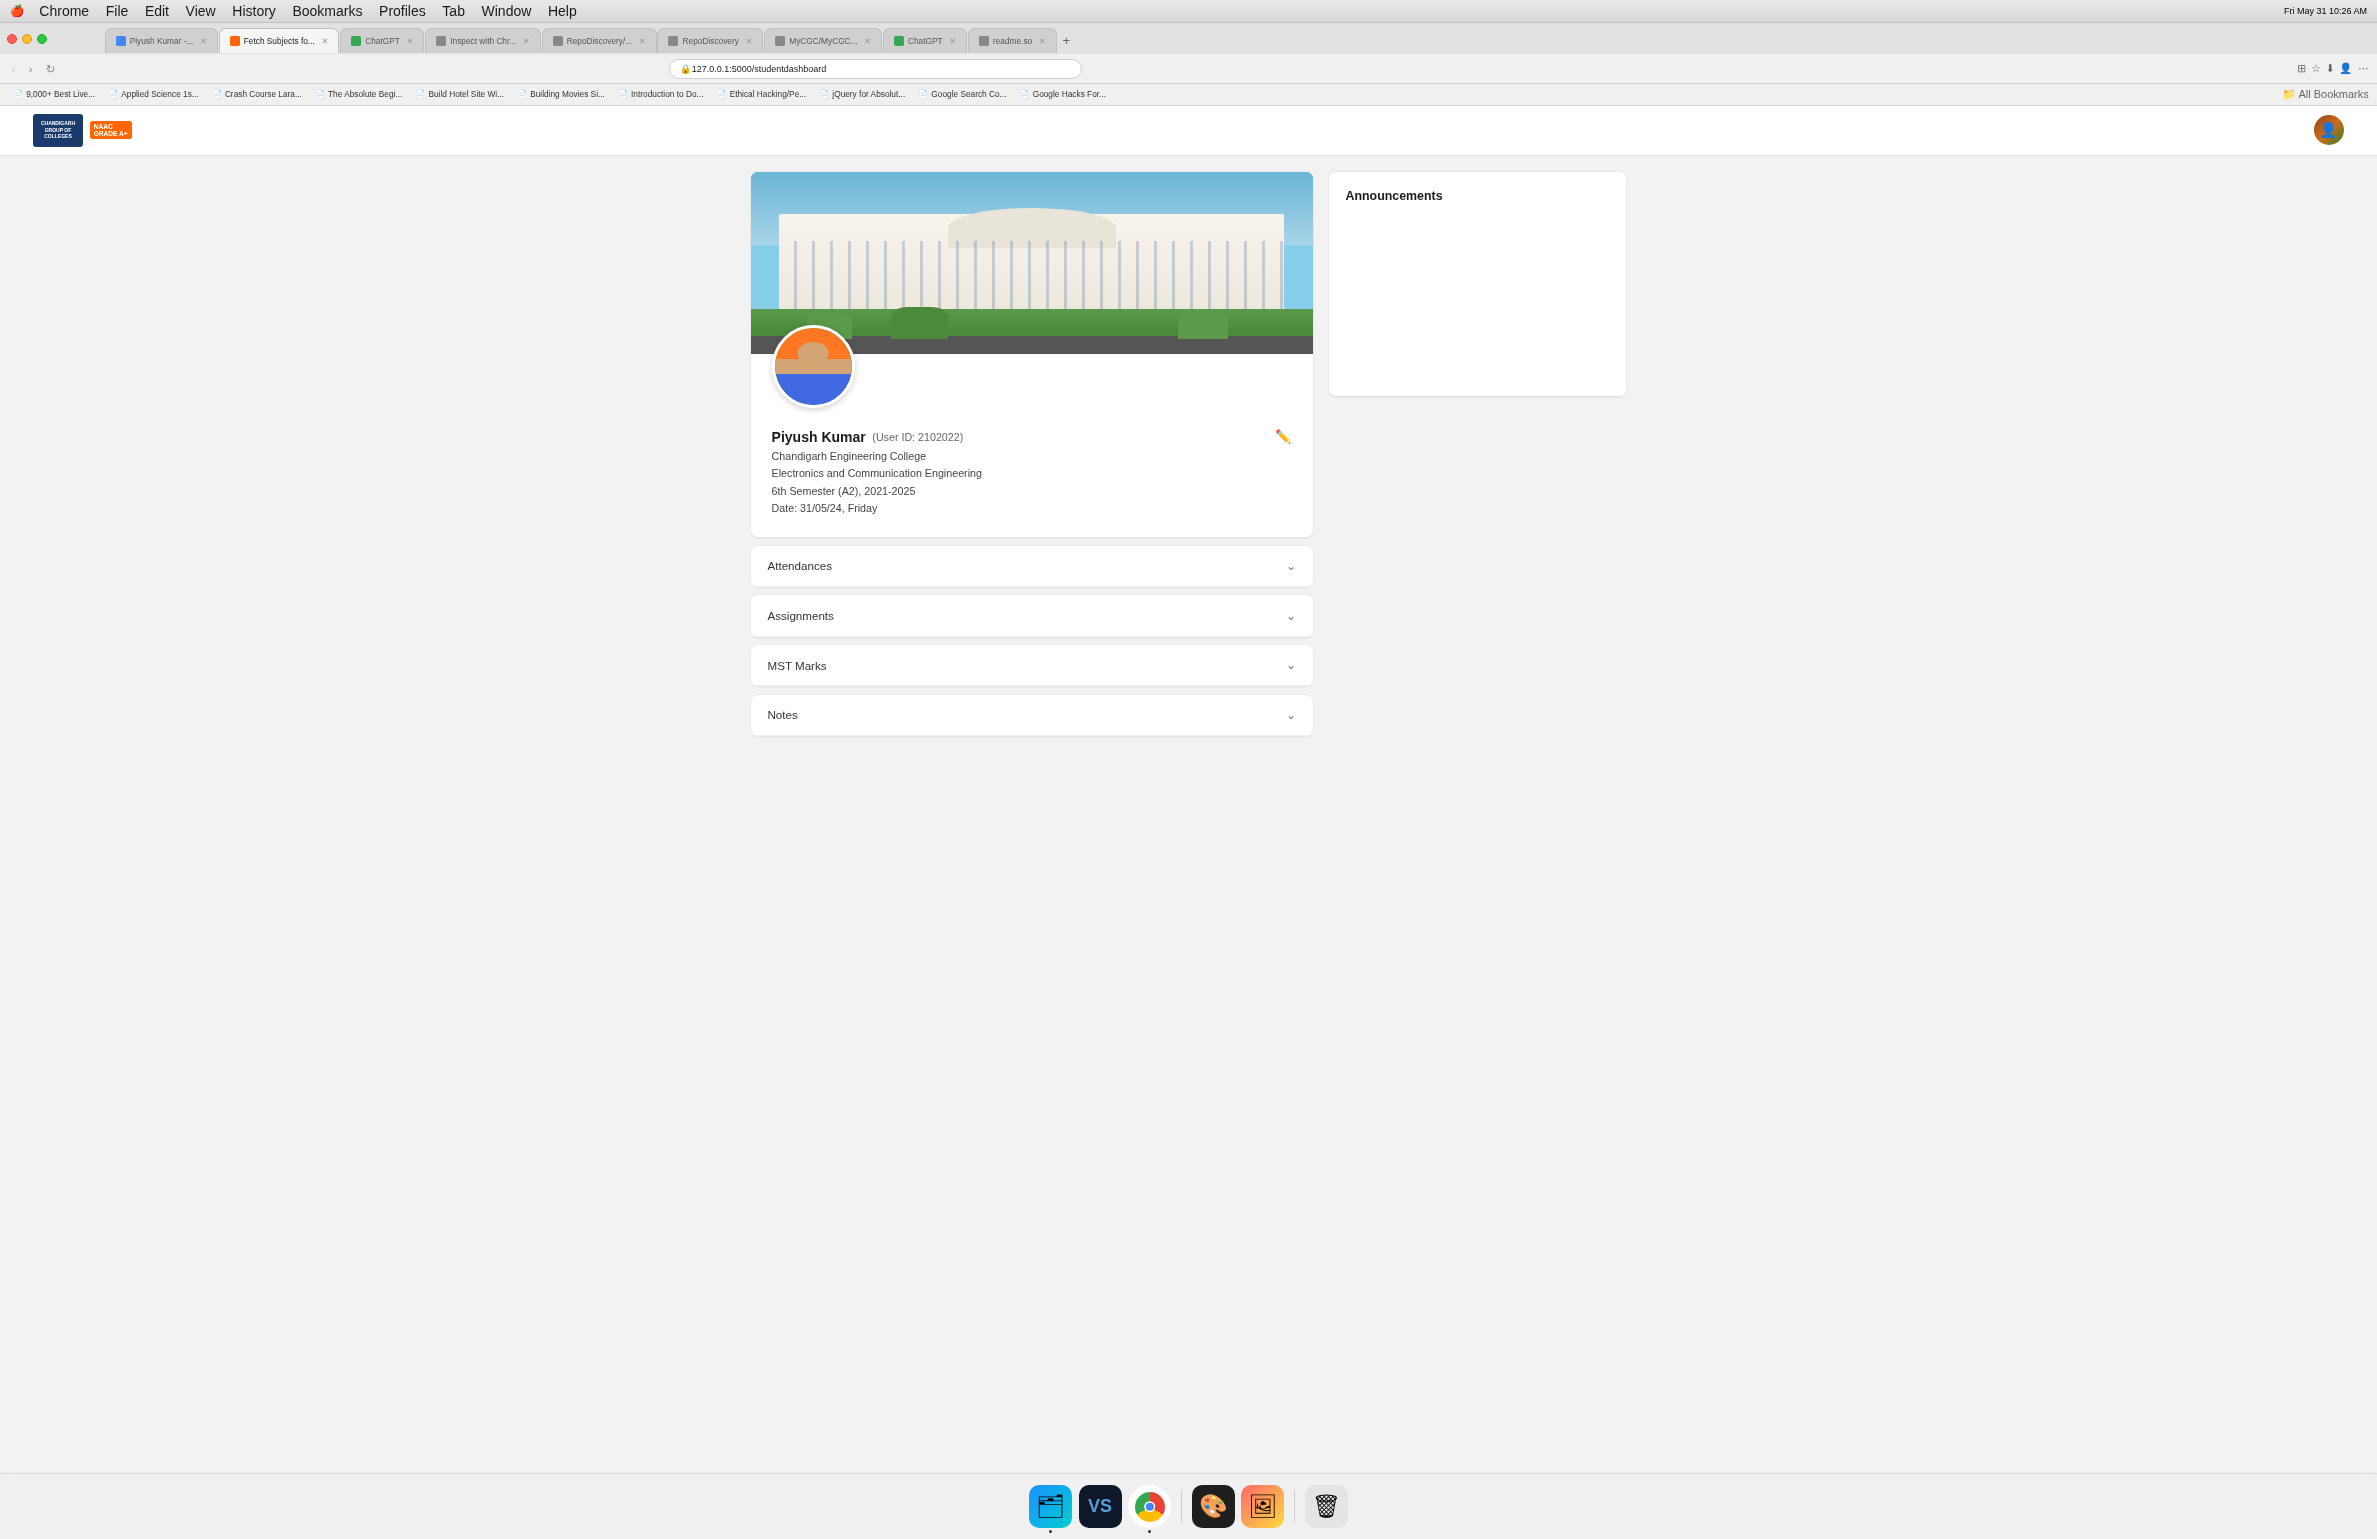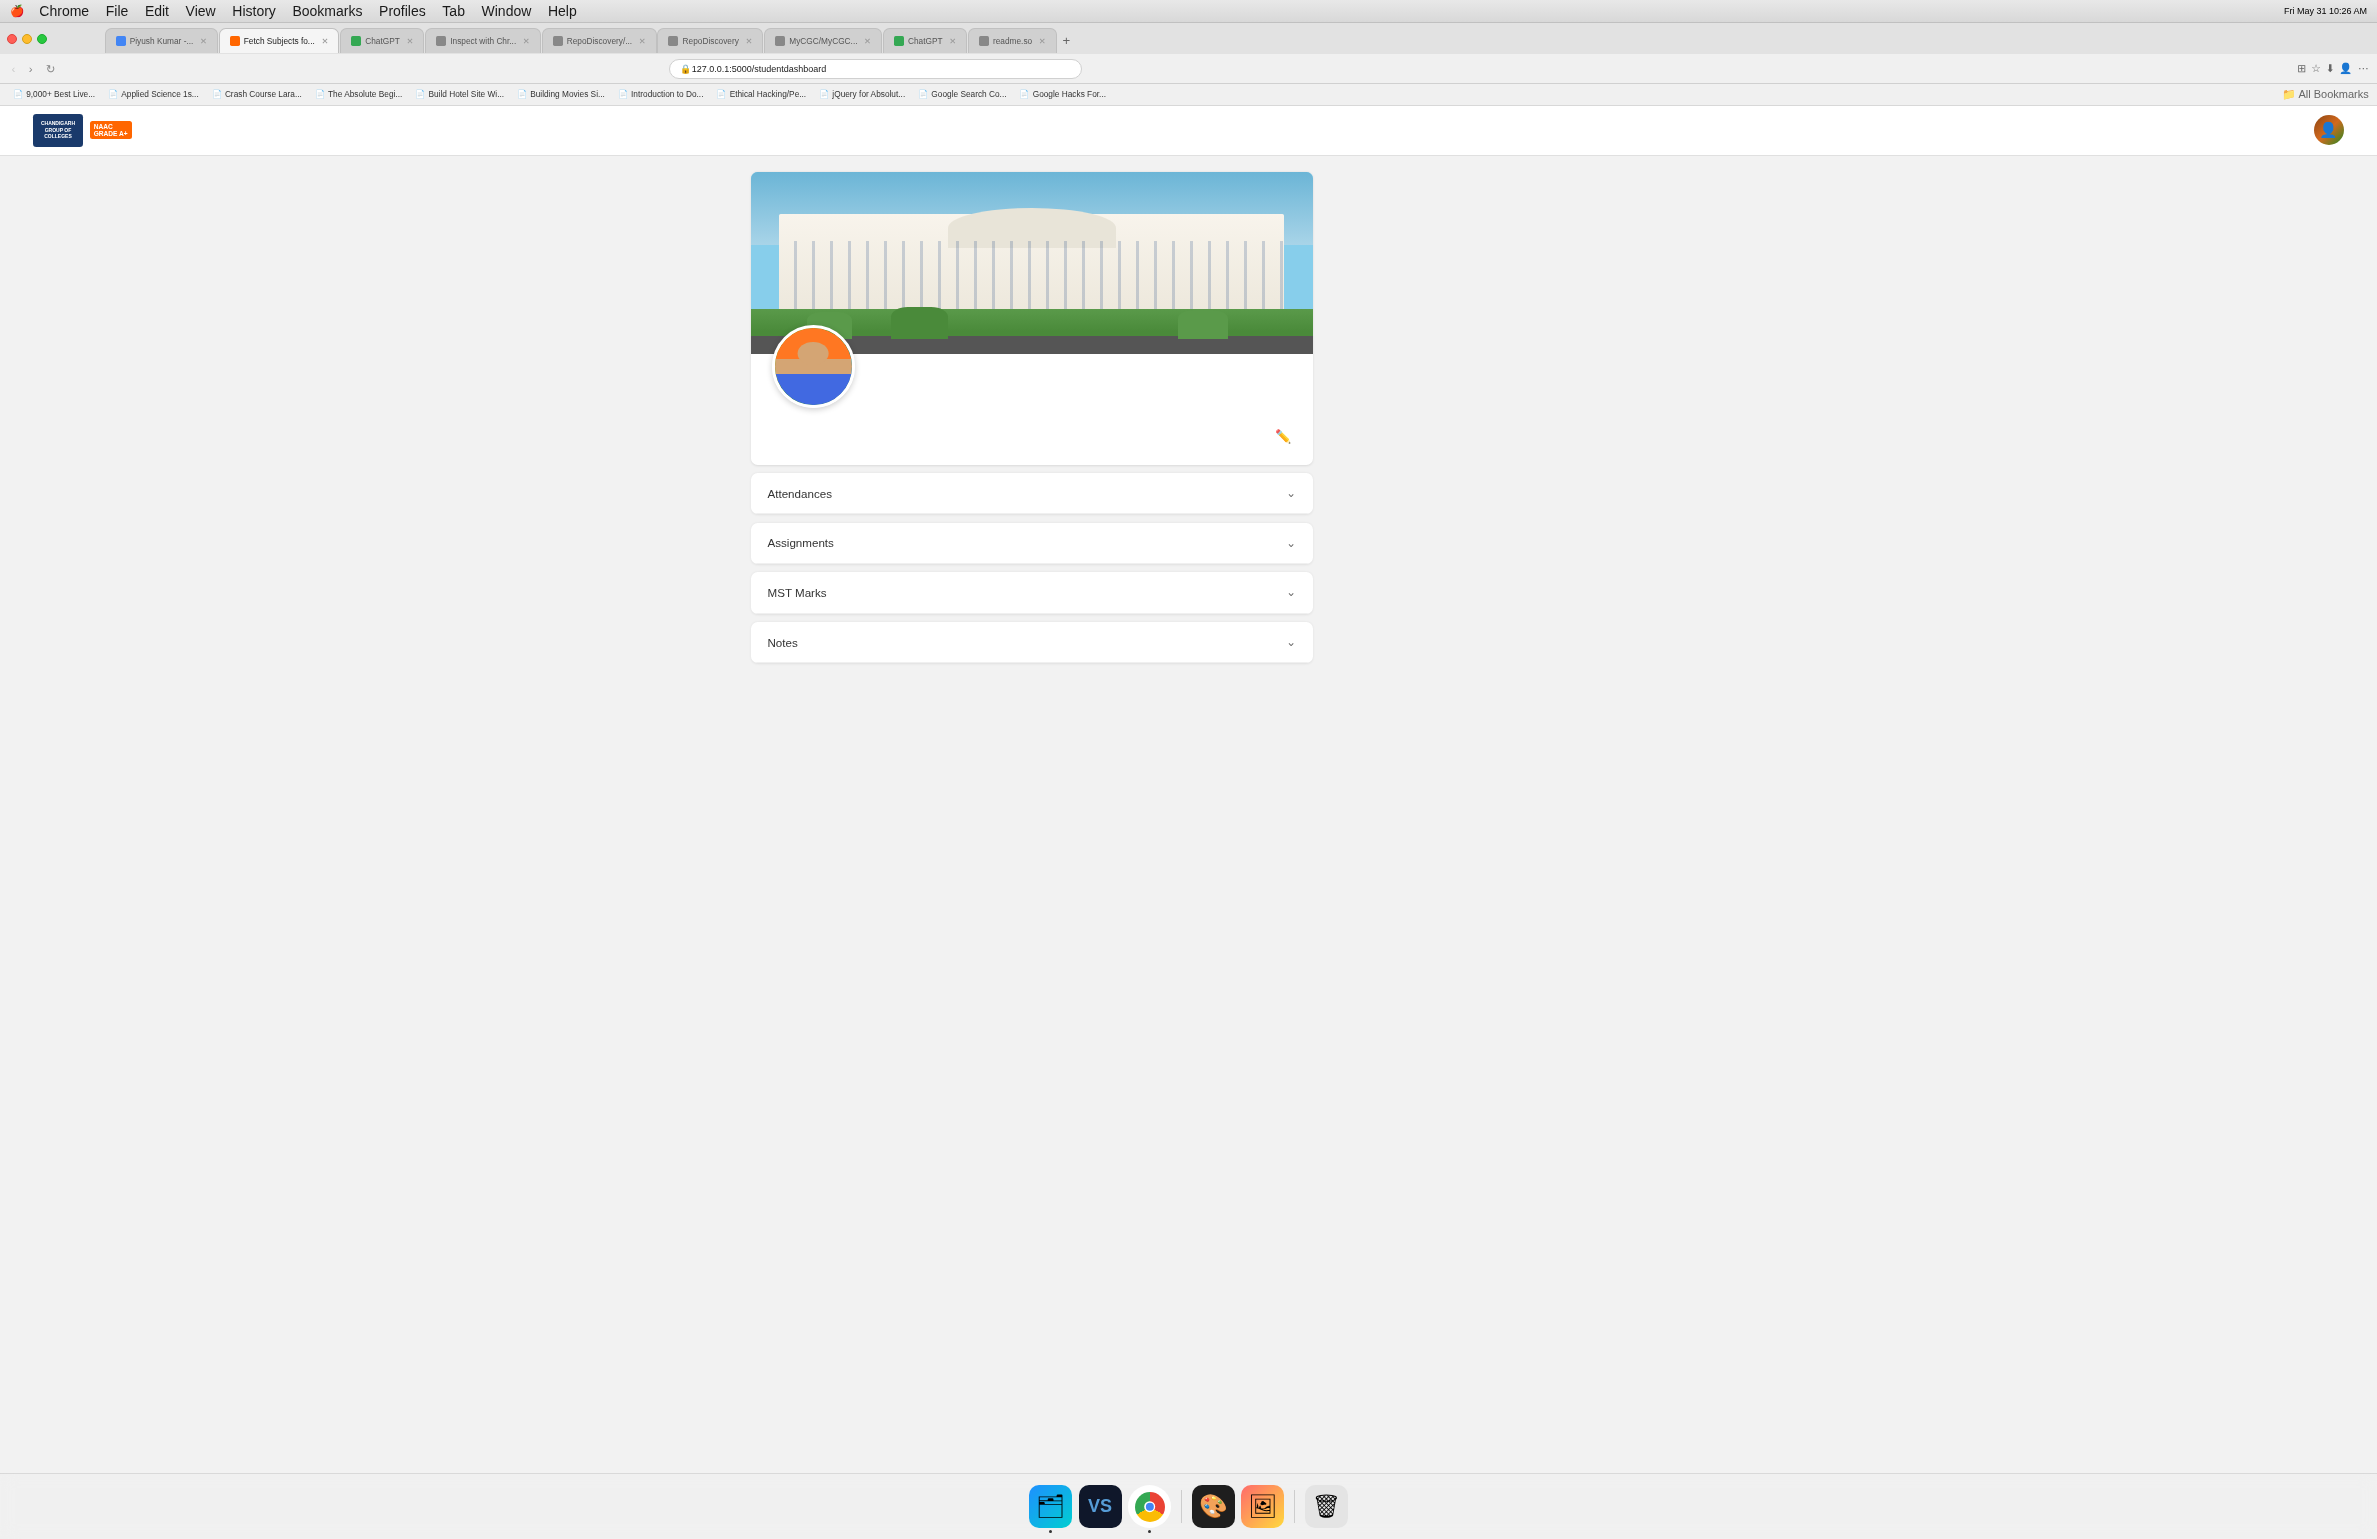--- a/index.html
+++ b/index.html
@@ -467,20 +467,30 @@
           <div class="profile-avatar">
 
             <div style="width:100%;height:100%;background:linear-gradient(180deg,#ff7722 0%,#ff7722 40%,#d4a574 40%,#d4a574 60%,#4169E1 60%,#4169E1 100%);position:relative;border-radius:50%;overflow:hidden;">
               <div style="position:absolute;top:18%;left:50%;transform:translateX(-50%);width:40%;height:30%;background:#d4a574;border-radius:50%;"></div>
             </div>
           </div>
         </div>
 
         <div class="profile-info">
           <div style="display:flex;align-items:flex-start;justify-content:space-between;">
+            <div>
+              <div class="profile-name">
+                <span style="font-weight:600;">Piyush Kumar</span>
+                <span class="user-id">(User ID: 2102022)</span>
+              </div>
+              <div class="profile-detail">Chandigarh Engineering College</div>
+              <div class="profile-detail">Electronics and Communication Engineering</div>
+              <div class="profile-detail">6th Semester (A2), 2021-2025</div>
+              <div class="profile-detail">Date: 31/05/24, Friday</div>
+            </div>
             <span class="edit-icon">✏️</span>
           </div>
         </div>
       </div>
 
       <div class="section-card">
         <div class="section-header">
           <span class="section-title">Attendances</span>
           <span class="chevron">⌄</span>
         </div>
@@ -501,20 +511,27 @@
       </div>
 
       <div class="section-card">
         <div class="section-header">
           <span class="section-title">Notes</span>
           <span class="chevron">⌄</span>
         </div>
       </div>
     </div>
 
+    <div>
+      <div class="announcements-card">
+        <div class="announcements-title">Announcements</div>
+
+        <div style="min-height:165px;"></div>
+      </div>
+    </div>
   </div>
 </div>
 
 <div class="mac-dock">
   <div class="dock-item" style="background:linear-gradient(135deg,#1e90ff,#00ced1);border-radius:10px;">
     <span>🗂</span>
     <div class="dock-dot"></div>
   </div>
   <div class="dock-item" style="background:#0f172a;border-radius:10px;">
     <span style="font-size:18px;color:#569cd6;font-weight:bold;">VS</span>

